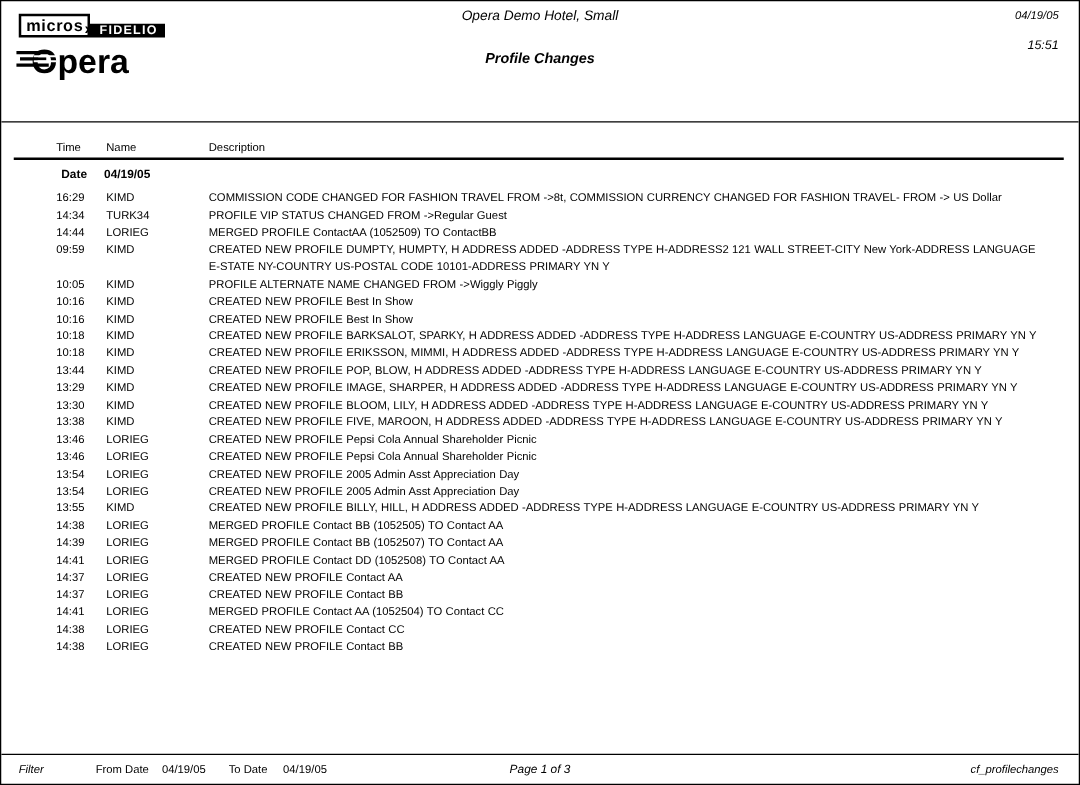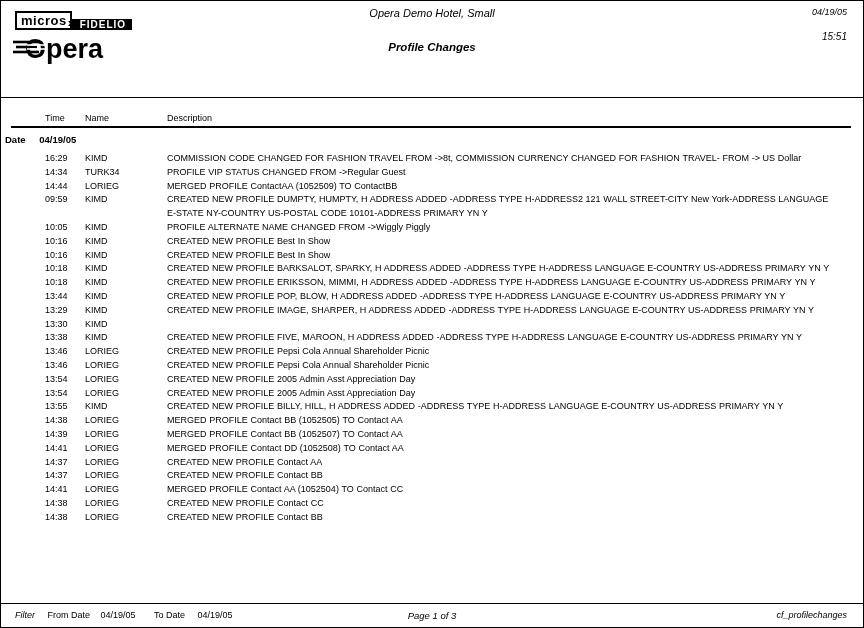--- a/index.html
+++ b/index.html
@@ -40,35 +40,35 @@
   
   .col-time { width:84px; padding-left:44px; flex:0 0 84px; }
   .col-name { width:82px; flex:0 0 82px; }
   .col-desc { flex:1 1 auto; padding-right:30px; }
 
   .thead {
     display:flex; font-size:9px; border-top:1px solid #000;
     padding-top:15px; padding-bottom:3px;
   }
   .thead-rule { border-bottom:2px solid #000; margin:0 12px 0 10px; }
-  .date-row { font-size:9.5px; font-weight:bold; padding:6px 0 4px 4px; }
+  .date-row { font-size:9.5px; font-weight:bold; padding:6px 0 4px 4px;margin-left:44px; }
   .date-row .date-value { margin-left:11px; }
 
   .rows { margin-top:3px; }
   .row { display:flex; font-size:9px; line-height:13.8px; }
   .row .col-desc { word-spacing:0.2px; }
 
   
   .footer-rule { position:absolute; left:0; right:0; bottom:23px; border-top:1px solid #000; }
   .report-footer {
     position:absolute; left:0; right:0; bottom:4px; height:15px; font-size:9px;
   }
   .footer-left { position:absolute; left:14px; top:2px; }
   .footer-left .filter-label { font-style:italic; margin-right:10px; }
-  .footer-left .fd-label { margin-right:8px; }
+  .footer-left .fd-label { margin-right:8px;margin-left:29px; }
   .footer-left .fd-value { margin-right:16px; }
   .footer-left .td-label { margin-right:10px; }
   .footer-center {
     position:absolute; left:0; right:0; top:2px; text-align:center;
     font-style:italic; font-size:9.5px;
   }
   .footer-right { position:absolute; right:16px; top:2px; font-style:italic; }
 </style>
 </head>
 <body>
@@ -176,20 +176,21 @@
 
     <div class="row">
       <span class="col-time">13:29</span>
       <span class="col-name">KIMD</span>
       <span class="col-desc">CREATED NEW PROFILE IMAGE, SHARPER, H ADDRESS ADDED -ADDRESS TYPE H-ADDRESS LANGUAGE E-COUNTRY US-ADDRESS PRIMARY YN Y</span>
     </div>
 
     <div class="row">
       <span class="col-time">13:30</span>
       <span class="col-name">KIMD</span>
+      <span class="col-desc">CREATED NEW PROFILE BLOOM, LILY, H ADDRESS ADDED -ADDRESS TYPE H-ADDRESS LANGUAGE E-COUNTRY US-ADDRESS PRIMARY YN Y</span>
     </div>
 
     <div class="row">
       <span class="col-time">13:38</span>
       <span class="col-name">KIMD</span>
       <span class="col-desc">CREATED NEW PROFILE FIVE, MAROON, H ADDRESS ADDED -ADDRESS TYPE H-ADDRESS LANGUAGE E-COUNTRY US-ADDRESS PRIMARY YN Y</span>
     </div>
 
     <div class="row">
       <span class="col-time">13:46</span>

